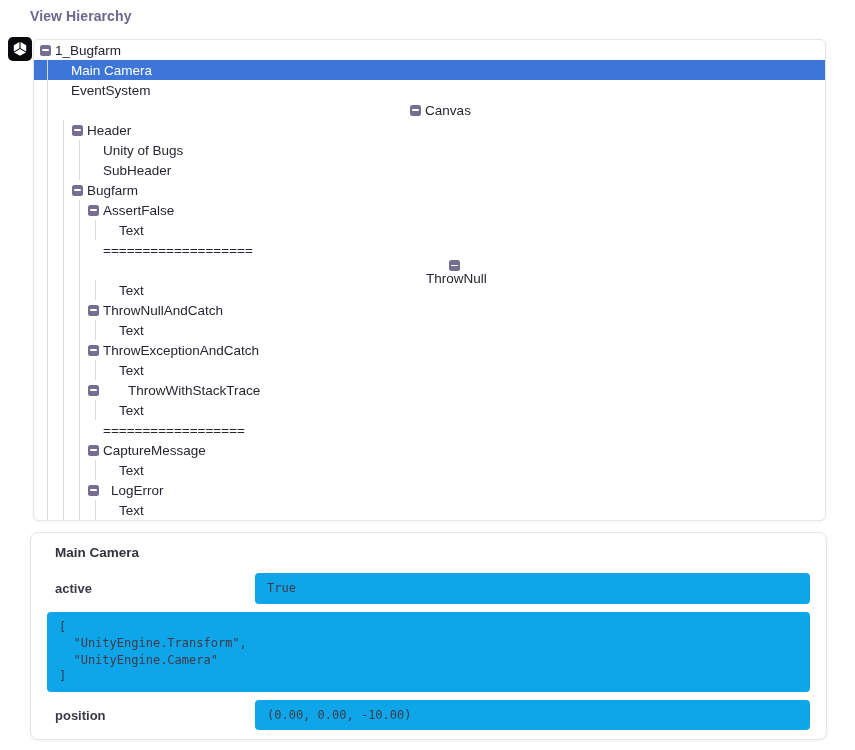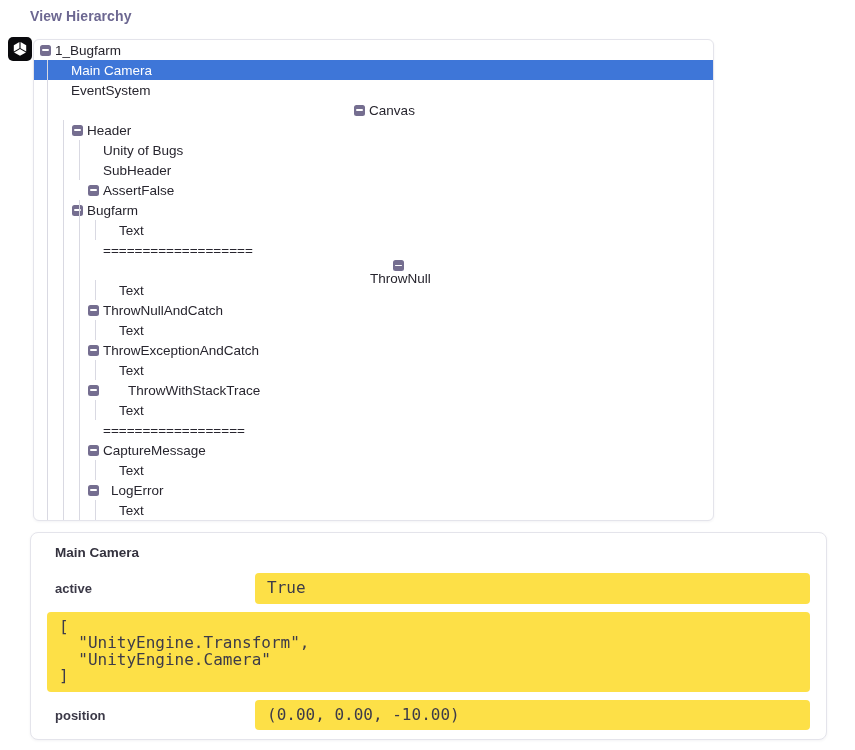--- a/index.html
+++ b/index.html
@@ -15,21 +15,21 @@
   
   .unity-icon {
     position:absolute; left:8px; top:37px; width:24px; height:24px;
     background:var(--unity-bg,#0a0a0d); border-radius:5px; z-index:5;
     display:flex; align-items:center; justify-content:center;
   }
   .unity-icon svg { width:18px; height:18px; }
 
   
   .tree-panel {
-    position:absolute; left:33px; top:39px; width:681px; height:482px;
+    position:absolute; left:33px; top:39px; width:793px; height:482px;
     background:#fff; border:1px solid #e4e4eb; border-radius:6px;
     overflow:hidden; box-shadow:0 1px 3px rgba(20,20,50,.05);
   }
   .tree { position:relative; width:100%; height:100%; }
   .tree-row {
     display:flex; align-items:center; height:20px; width:100%;
     font-size:13.5px; color:#27252e; cursor:default; white-space:nowrap;
   }
   .tree-row.selected { background:var(--selection-blue,#3e76d8); color:#ffffff; }
   .expander {
@@ -55,23 +55,23 @@
   .details-title {
     font-size:13.5px; font-weight:700; color:#34323e; margin-bottom:13px;
     padding-left:8px;
   }
   .detail-row { display:flex; align-items:flex-start; margin-bottom:8px;gap:36px; }
   .detail-label {
     flex:0 0 172px; font-size:13px; font-weight:700; color:#3b3947;
     padding-top:8px; padding-left:8px;
   }
   .detail-value {
-    flex:1 1 auto; background:#fde047; border-radius:4px;
+    flex:1 1 auto; background:#0ea5e9; border-radius:4px;
     padding:7px 12px; font-family:"DejaVu Sans Mono", monospace;
-    font-size:16px; line-height:16.5px; color:#3d3b49; white-space:pre;
+    font-size:12px; line-height:16.5px; color:#3d3b49; white-space:pre;
   }
 </style>
 </head>
 <body>
 
 <div class="page-title">View Hierarchy</div>
 
 <div class="unity-icon">
   <svg viewBox="0 0 32 32">
     <path fill="#ffffff" d="M16 28 L26.5 22 L16 16 L5.5 22 Z"></path>
@@ -103,27 +103,27 @@
         <span>Header</span>
       </div>
       <div class="tree-row" style="padding-left: 54px;">
         <span class="spacer"></span>
         <span>Unity of Bugs</span>
       </div>
       <div class="tree-row" style="padding-left: 54px;">
         <span class="spacer"></span>
         <span>SubHeader</span>
       </div>
+      <div class="tree-row" style="padding-left: 38px;">
+        <span class="expander"></span>
+        <span>Bugfarm</span>
+      </div>
       <div class="tree-row" style="padding-left: 54px;">
         <span class="expander"></span>
         <span>AssertFalse</span>
-      </div>
-      <div class="tree-row" style="padding-left: 38px;">
-        <span class="expander"></span>
-        <span>Bugfarm</span>
       </div>
       <div class="tree-row" style="padding-left: 70px;">
         <span class="spacer"></span>
         <span>Text</span>
       </div>
       <div class="tree-row" style="padding-left: 54px;">
         <span class="spacer"></span>
         <span>===================</span>
       </div>
       <div class="tree-row" style="padding-left: 54px; flex-direction: column;">

